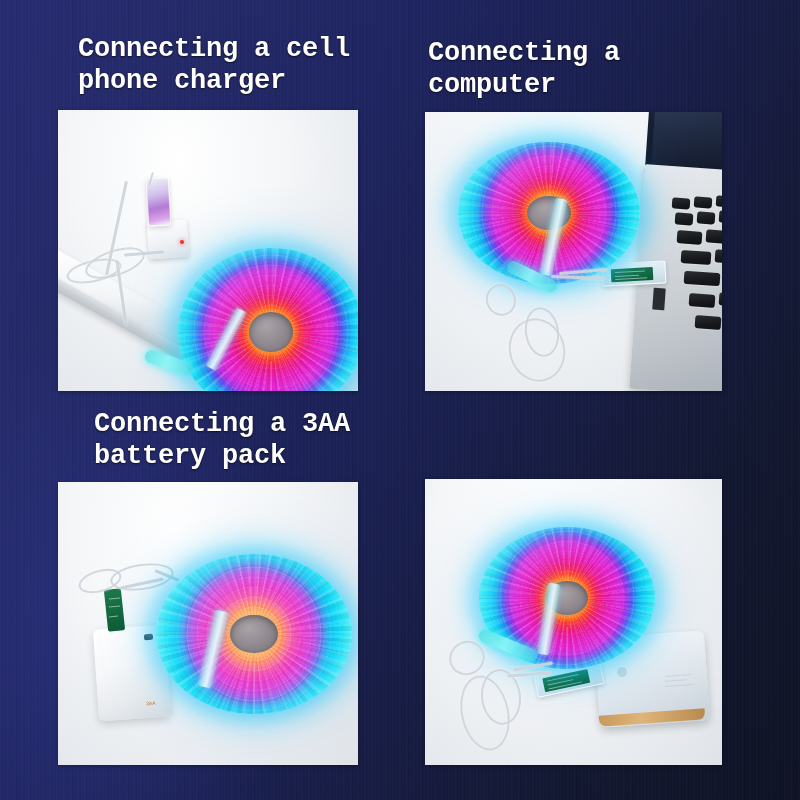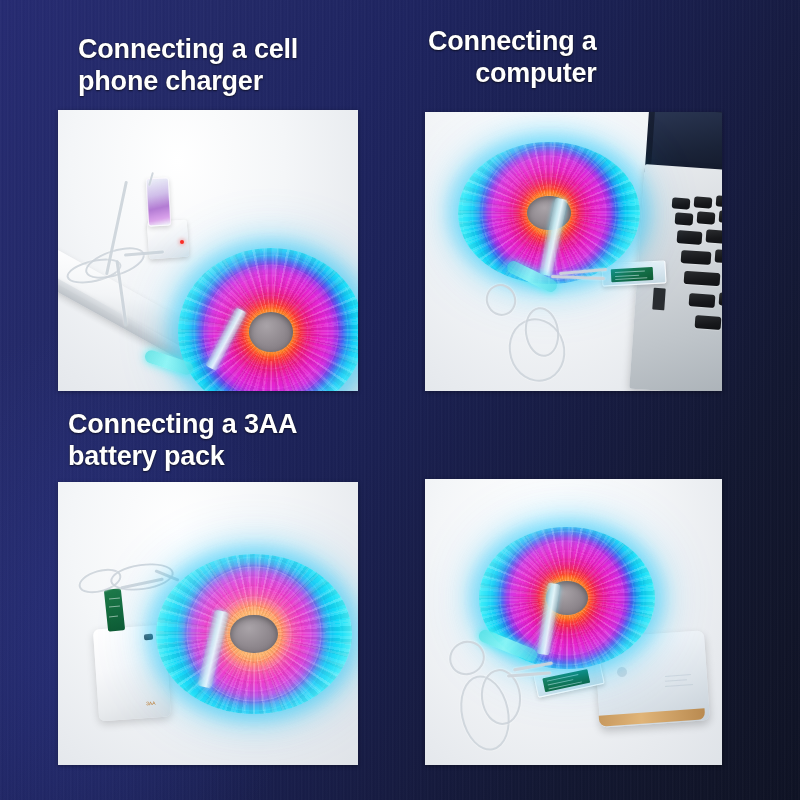--- a/index.html
+++ b/index.html
@@ -69,24 +69,25 @@
   .caption {
     position: absolute;
     color: #ffffff;
     font-weight: bold;
     font-size: 27px;
     line-height: 1.18;
     letter-spacing: -0.2px;
     text-shadow: 0 1px 2px rgba(0,0,0,0.55), 0 0 1px rgba(0,0,0,0.8);
     z-index: 6;
     white-space: pre-line;
+    font-family: Liberation Mono, monospace;
   }
   #cap1 { left: 78px;  top: 34px; }
-  #cap2 { left: 428px; top: 26px; text-align: right; }
-  #cap3 { left: 68px;  top: 409px; }
+  #cap2 { left: 428px; top: 38px; }
+  #cap3 { left: 94px;  top: 409px; }
   #cap4 { left: 443px; top: 418px; }
 
   
   .panel {
     position: absolute;
     background: #f2f4f6;
     overflow: hidden;
     z-index: 5;
     box-shadow: 0 1px 4px rgba(0,0,0,0.35);
   }

